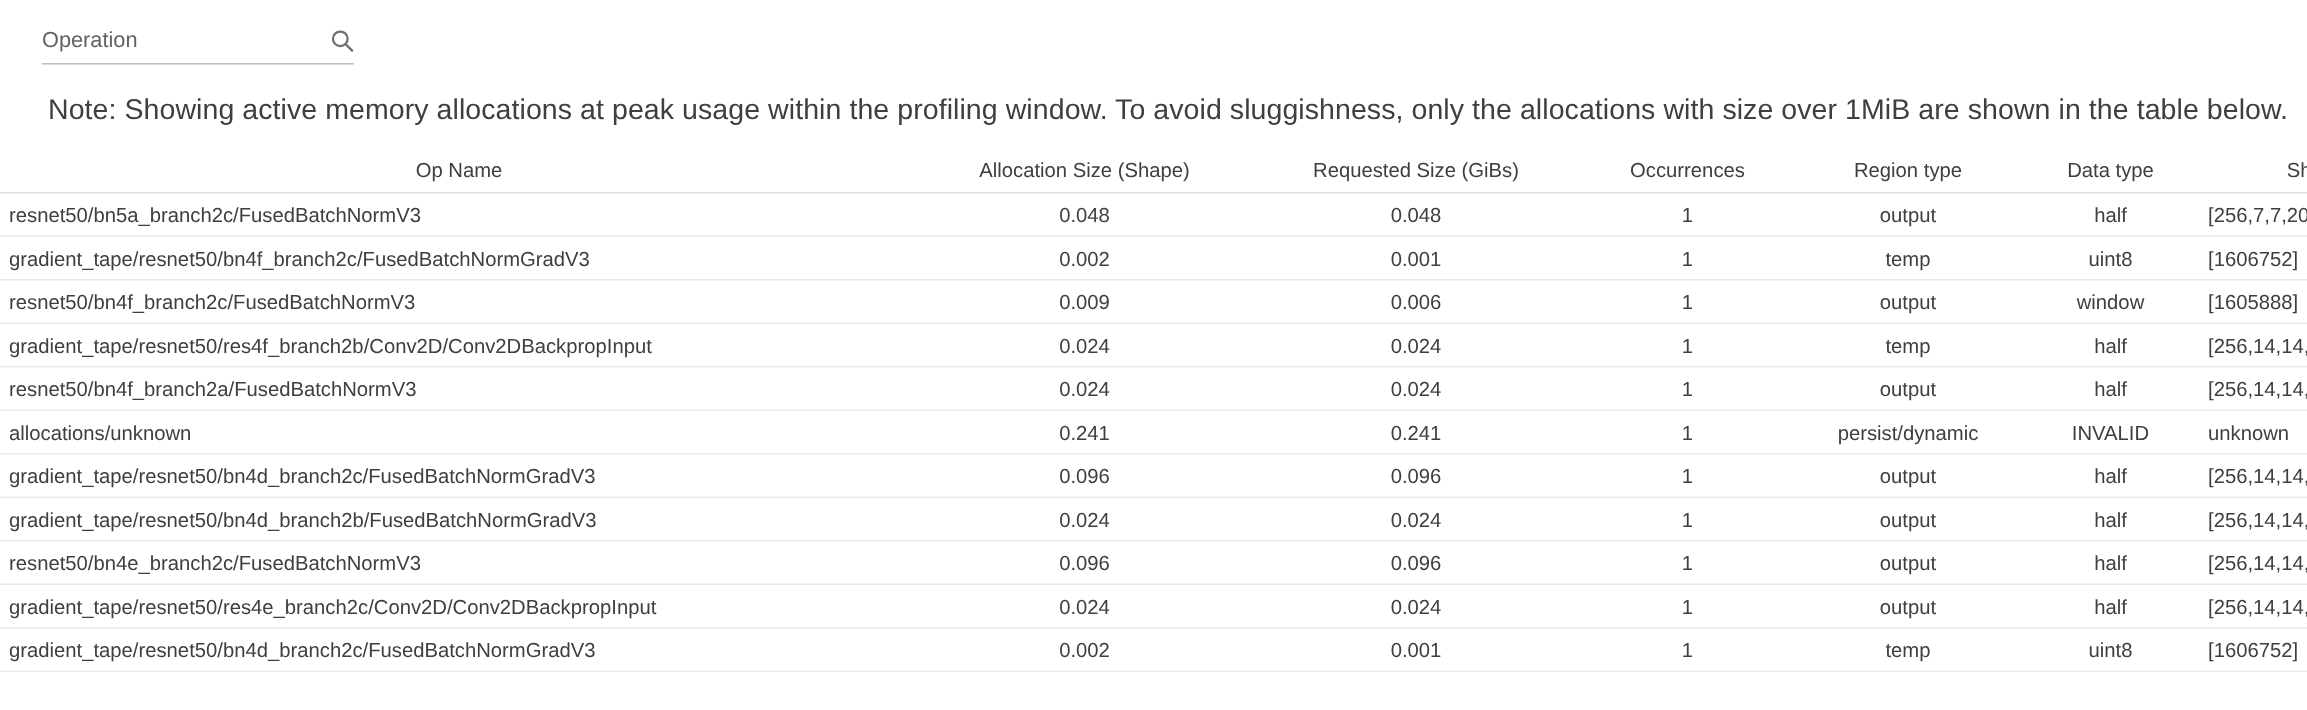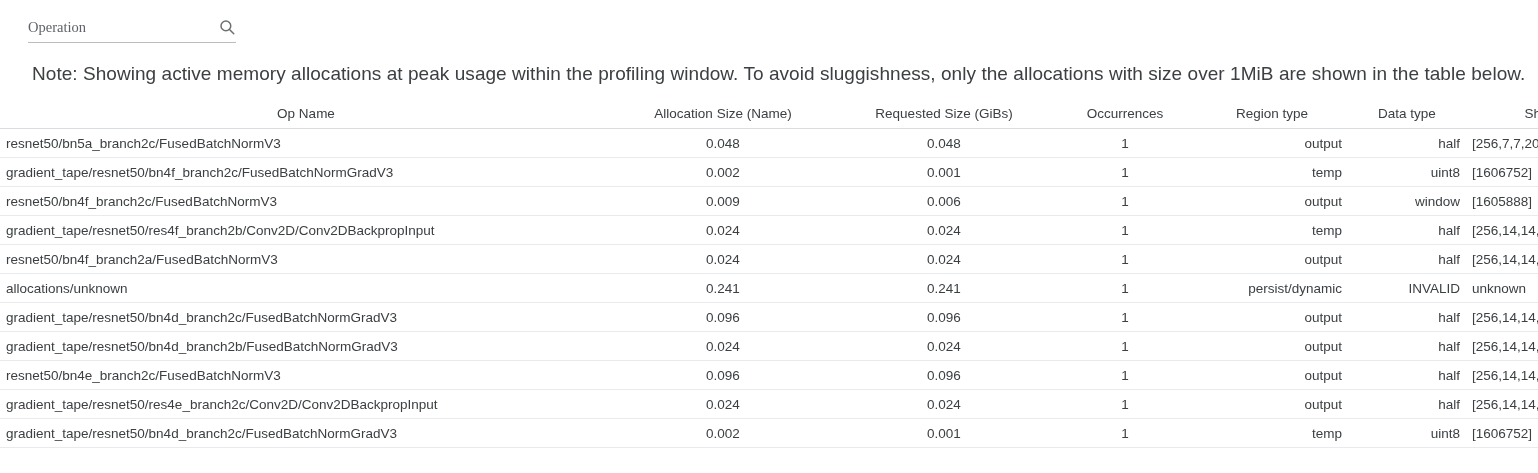--- a/index.html
+++ b/index.html
@@ -32,21 +32,21 @@
     margin: 18px 0 0 28px;
     width: 208px;
     border-bottom: 1px solid #b9bcc0;
     display: flex;
     align-items: center;
     padding-bottom: 6px;
   }
   .search-input {
     border: none;
     outline: none;
-    font-family: Liberation Serif, serif;
+    font-family: Liberation Sans, sans-serif;
     font-size: 14.5px;
     color: #a21caf;
     flex: 1;
     background: transparent;
     padding: 0;
   }
   .search-input::placeholder {
     color: #5f6368;
     opacity: 1;
   }
@@ -93,21 +93,21 @@
   .c-alloc { width: 210px; }
   .c-req   { width: 208px; }
   .c-occ   { width: 130px; }
   .c-region{ width: 140px; }
   .c-dtype { width: 106px; }
   .c-shape { width: 144px; }
 
   th.c-op { text-align: center; }
   td.c-op { text-align: left; padding-left: 6px; }
   td.c-alloc, td.c-req, td.c-occ { text-align: center; }
-  td.c-region, td.c-dtype { text-align: right; padding-left: 12px; margin-left: 40px; }
+  td.c-region, td.c-dtype { text-align: center; padding-left: 12px; margin-left: 40px; }
   th.c-region, th.c-dtype { text-align: center; }
   td.c-shape { text-align: left; padding-left: 10px; }
   th.c-shape { text-align: center; }
 </style>
 </head>
 <body>
 
 <div class="page">
 
 
@@ -120,21 +120,21 @@
       </svg>
     </span>
   </div>
 
   <div class="note">Note: Showing active memory allocations at peak usage within the profiling window. To avoid sluggishness, only the allocations with size over 1MiB are shown in the table below.</div>
 
   <table class="mem">
     <thead>
       <tr>
         <th class="c-op">Op Name</th>
-        <th class="c-alloc">Allocation Size (Name)</th>
+        <th class="c-alloc">Allocation Size (Shape)</th>
         <th class="c-req">Requested Size (GiBs)</th>
         <th class="c-occ">Occurrences</th>
         <th class="c-region">Region type</th>
         <th class="c-dtype">Data type</th>
         <th class="c-shape">Shape</th>
       </tr>
     </thead>
     <tbody id="table-body">
         <tr>
           <td class="c-op">resnet50/bn5a_branch2c/FusedBatchNormV3</td>

